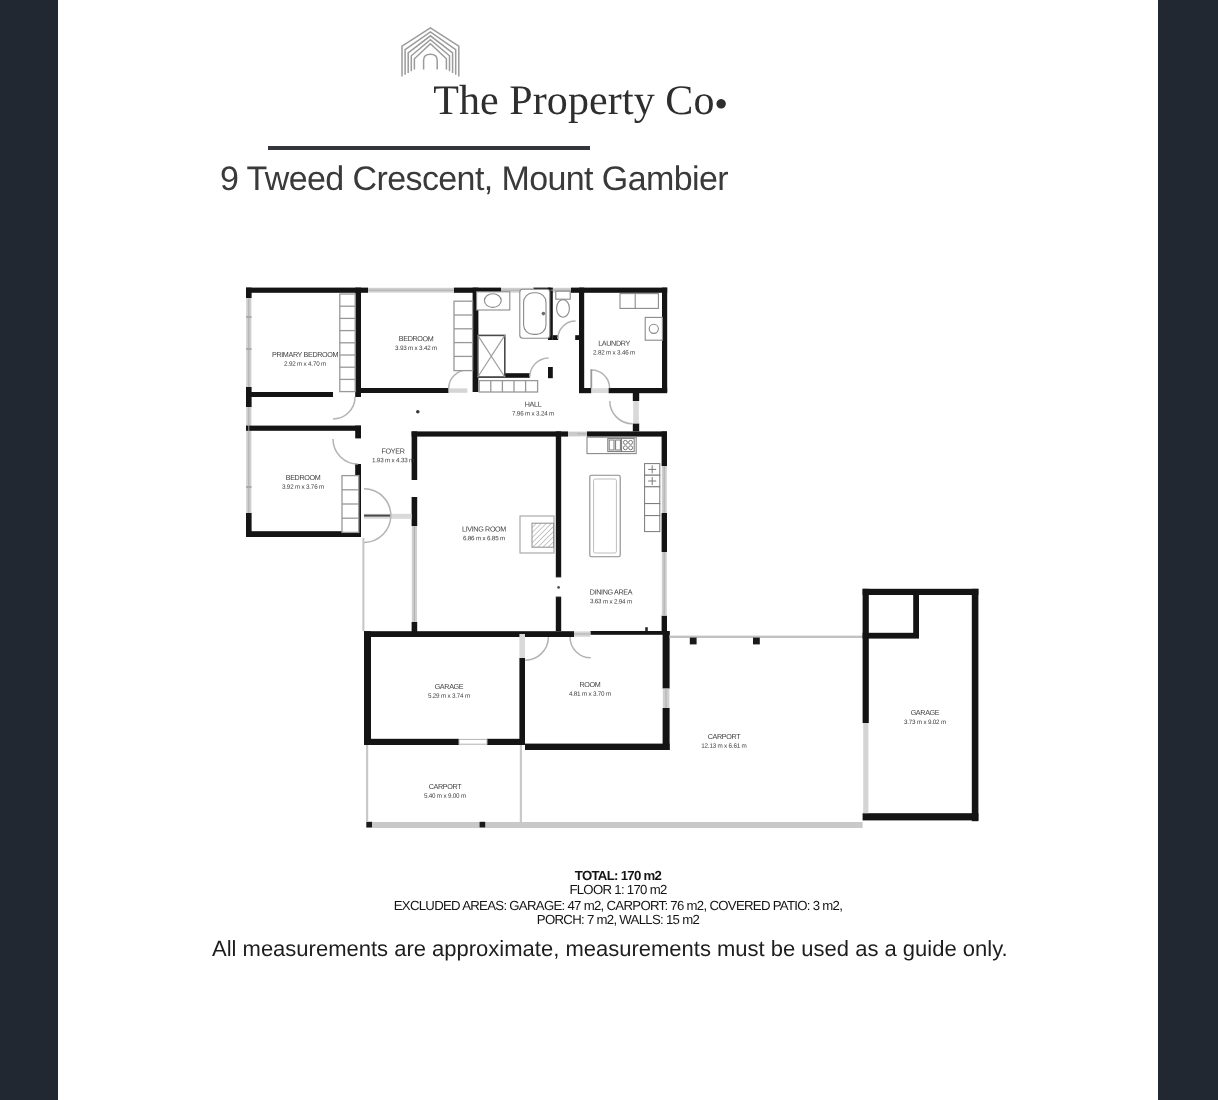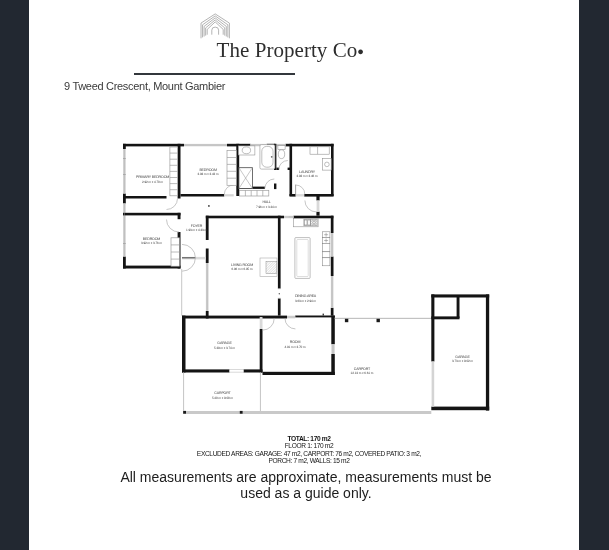--- a/index.html
+++ b/index.html
@@ -23,21 +23,21 @@
     <path d="M9.65,26.6 L9.65,18.9 L19.2,10.9 L28.75,18.9 L28.75,26.6"></path>
     <path d="M11.2,25.7 L11.2,20.4 L19.2,12.9 L27.2,20.4 L27.2,25.7"></path>
     <path d="M15.8,25.7 L15.8,21.1 Q15.8,18.1 19.2,18.1 Q22.6,18.1 22.6,21.1 L22.6,25.7"></path>
   </g>
 </svg>
 
 <div class="abs txt" style="left:64px;top:37.8px;width:300px;text-align:right;font-family:'Liberation Serif',serif;font-size:21px;color:#2e2e2e;letter-spacing:0.05px;">The Property Co<span style="font-size:11px;vertical-align:2px;">●</span></div>
 
 <div class="abs" style="left:134px;top:73.2px;width:160.5px;height:2.2px;background:#33373c;"></div>
 
-<div class="abs txt" style="left:64px;top:80px;width:300px;text-align:left;font-size:11px;letter-spacing:-0.3px;color:#3a3a3a;">9 Tweed Crescent, Mount Gambier</div>
+<div class="abs txt" style="left:64px;top:80px;width:300px;text-align:right;font-size:17px;letter-spacing:-0.3px;color:#3a3a3a;">9 Tweed Crescent, Mount Gambier</div>
 
 <svg class="abs txt" style="left:0;top:0;" width="609" height="550" viewBox="0 0 609 550">
 <defs>
 <pattern id="hatch" width="1.8" height="1.8" patternUnits="userSpaceOnUse" patternTransform="rotate(45)">
 <rect width="1.8" height="1.8" fill="#ffffff"></rect>
         <line x1="0" y1="0" x2="0" y2="1.8" stroke="#909090" stroke-width="0.5"></line>
 </pattern>
 </defs>
 <g id="plan" shape-rendering="auto">
 
@@ -443,13 +443,13 @@
 </g>
 </svg>
 
 <div class="abs txt" style="left:108.7px;top:434.9px;width:400px;text-align:center;font-size:6.6px;letter-spacing:-0.35px;color:#141414;line-height:7.4px;">
   <div style="font-weight:bold;">TOTAL: 170 m2</div>
   <div>FLOOR 1: 170 m2</div>
   <div>EXCLUDED AREAS: GARAGE: 47 m2, CARPORT: 76 m2, COVERED PATIO: 3 m2,</div>
   <div>PORCH: 7 m2, WALLS: 15 m2</div>
 </div>
 
-<div class="abs txt" style="left:106px;top:469.3px;width:400px;text-align:center;font-size:14px;color:#1d1d1d;">All measurements are approximate, measurements must be used as a guide only.</div>
+<div class="abs txt" style="left:106px;top:469.3px;width:400px;text-align:left;font-size:11px;color:#1d1d1d;">All measurements are approximate, measurements must be used as a guide only.</div>
 
 </body></html>

